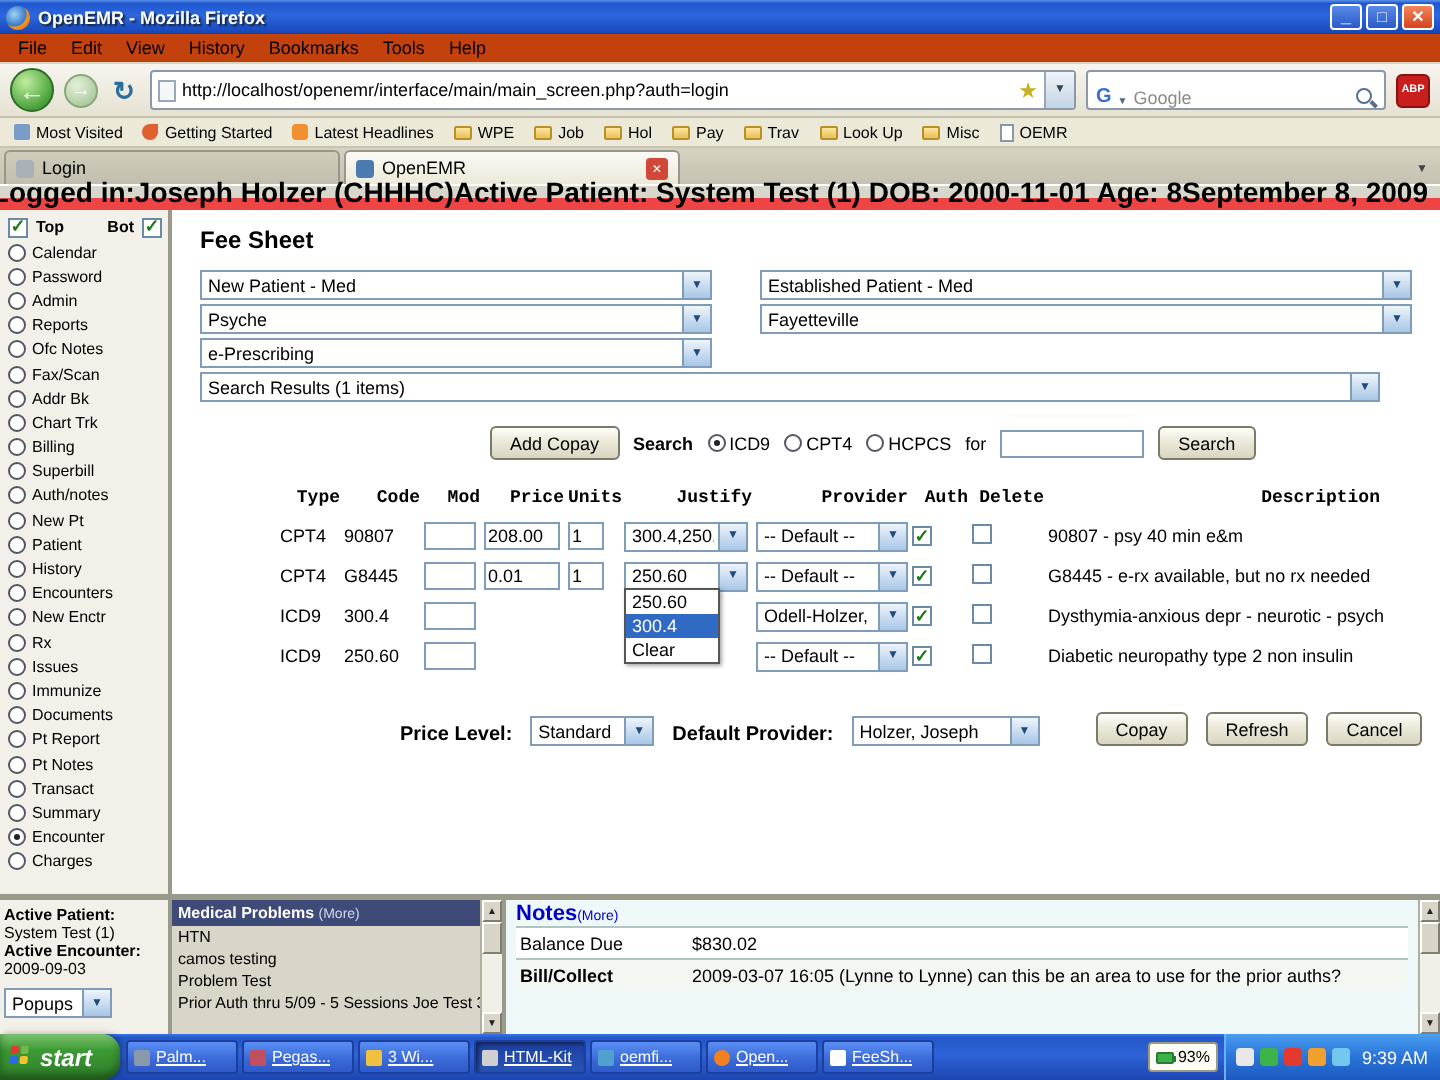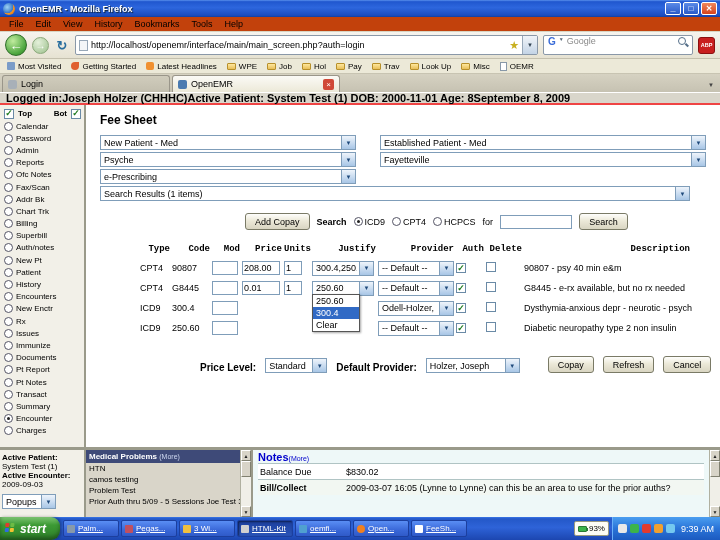--- a/index.html
+++ b/index.html
@@ -31,21 +31,21 @@
 .nav-fwd::after{content:"→";}
 .nav-reload{width:16px;height:16px;display:flex;align-items:center;justify-content:center;color:#2a6e9e;font-size:13px;font-weight:bold;flex-shrink:0;}
 .nav-reload::after{content:"↻";}
 .urlbar{flex:1;height:20px;background:#fff;border:1px solid #8a98a8;border-radius:2px;display:flex;align-items:center;padding:0 0 0 3px;gap:3px;min-width:0;}
 .page-ico{width:9px;height:11px;background:#f4f6f8;border:1px solid #98a8b8;flex-shrink:0;}
 .url-text{flex:1;font-size:9px;white-space:nowrap;overflow:hidden;}
 .star{color:#c8b020;font-size:11px;flex-shrink:0;}
 .star::after{content:"★";}
 .url-drop{width:15px;height:18px;background:linear-gradient(180deg,#f0f4f8,#c4d4e6);border-left:1px solid #98a8b8;display:flex;align-items:center;justify-content:center;font-size:6px;color:#345;flex-shrink:0;}
 .url-drop::after{content:"▼";}
-.searchbox{width:150px;height:20px;background:#fff;border:1px solid #8a98a8;border-radius:2px;display:flex;align-items:flex-start;gap:3px;padding:0 4px;flex-shrink:0;}
+.searchbox{width:150px;height:20px;background:#fff;border:1px solid #8a98a8;border-radius:2px;display:flex;align-items:flex-end;gap:3px;padding:0 4px;flex-shrink:0;}
 .g-ico{color:#3a6cd8;font-weight:bold;font-size:10px;}
 .g-ico::after{content:"G";}
 .search-drop{font-size:5px;color:#567;}
 .search-drop::after{content:"▼";}
 .search-text{flex:1;color:#8a8a8a;font-size:9px;}
 .mag{width:11px;height:11px;position:relative;flex-shrink:0;}
 .mag::before{content:"";position:absolute;left:1px;top:1px;width:6px;height:6px;border:1.5px solid #56708a;border-radius:50%;}
 .mag::after{content:"";position:absolute;left:7.5px;top:7.5px;width:3.5px;height:1.8px;background:#56708a;transform:rotate(45deg);}
 .abp{width:17px;height:17px;background:#c81e1e;border:1px solid #8a1010;border-radius:3px;color:#fff;font-size:5.5px;font-weight:bold;display:flex;align-items:center;justify-content:center;flex-shrink:0;}
 
@@ -66,21 +66,21 @@
 .tab-ico{width:9px;height:9px;border-radius:2px;flex-shrink:0;}
 .tab-ico.gray{background:#a8b0b8;}
 .tab-ico.blue{background:#4a7ab0;}
 .tab-label{flex:1;white-space:nowrap;overflow:hidden;}
 .tab-close{width:11px;height:11px;background:#d04838;border-radius:2px;color:#fff;font-size:8px;display:flex;align-items:center;justify-content:center;flex-shrink:0;}
 .tab-close::after{content:"×";}
 .tab-list-btn{margin-left:auto;width:14px;height:15px;display:flex;align-items:center;justify-content:center;font-size:6px;color:#444;}
 .tab-list-btn::after{content:"▼";}
 
 
-.emr-header{height:13px;background:#d9d6cb;border-top:1px solid #fff;border-bottom:2px solid #ef4444;display:flex;align-items:center;justify-content:flex-start;padding:0 6px;font-size:11px;font-weight:bold;white-space:nowrap;}
+.emr-header{height:13px;background:#d9d6cb;border-top:1px solid #fff;border-bottom:6px solid #ef4444;display:flex;align-items:center;justify-content:flex-end;padding:0 6px;font-size:14px;font-weight:bold;white-space:nowrap;}
 
 
 .body-row1{display:flex;height:342px;background:#fff;}
 .sidebar{width:86px;background:#f2f0e8;border-right:2px solid #9a9a8a;padding:2px 0 0 2px;font-size:8px;flex-shrink:0;overflow:hidden;}
 .sb-topbot{display:flex;align-items:center;gap:4px;height:13px;font-weight:bold;padding:0 3px 0 2px;}
 .sb-topbot .sp{flex:1;}
 .sb-item{display:flex;align-items:center;gap:3px;height:12.2px;padding-left:2px;white-space:nowrap;}
 .radio{width:9px;height:9px;border:1px solid #556;border-radius:50%;background:#fff;display:inline-block;position:relative;flex-shrink:0;}
 .radio.checked::after{content:"";position:absolute;left:2px;top:2px;width:3px;height:3px;border-radius:50%;background:#222;}
 .cb{width:10px;height:10px;border:1px solid #6a8aa6;background:#fff;display:inline-flex;align-items:center;justify-content:center;flex-shrink:0;}

